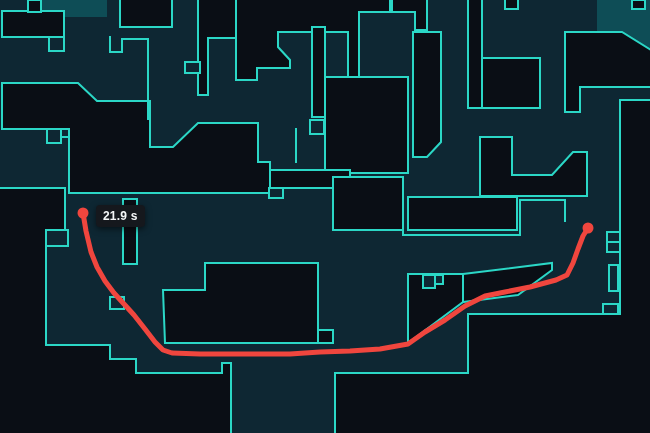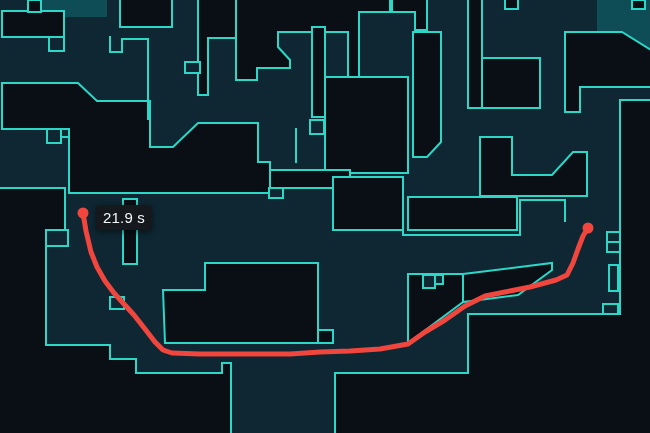--- a/index.html
+++ b/index.html
@@ -23,22 +23,22 @@
   .wall{fill:var(--void);stroke:var(--teal);stroke-width:2;stroke-linejoin:miter;}
   .boxlet{fill:var(--floor);stroke:var(--teal);stroke-width:2;}
   .tealline{fill:none;stroke:var(--teal);stroke-width:2;}
   .spawn{fill:var(--spawn);stroke:none;}
   .route-line{fill:none;stroke:var(--route);stroke-width:5;stroke-linecap:round;stroke-linejoin:round;}
   .route-dot{fill:var(--route);stroke:none;cursor:pointer;}
   .tooltip{
     position:absolute;
     background:var(--tip-bg);
     color:var(--tip-fg);
-    font-size:15px;
-    font-weight:400;
+    font-size:12px;
+    font-weight:700;
     letter-spacing:.2px;
     line-height:1;
     padding:5px 7px;
     border-radius:4px;
     box-shadow:0 2px 6px rgba(0,0,0,.55);
     white-space:nowrap;
     pointer-events:none;
   }
 </style>
 </head>

